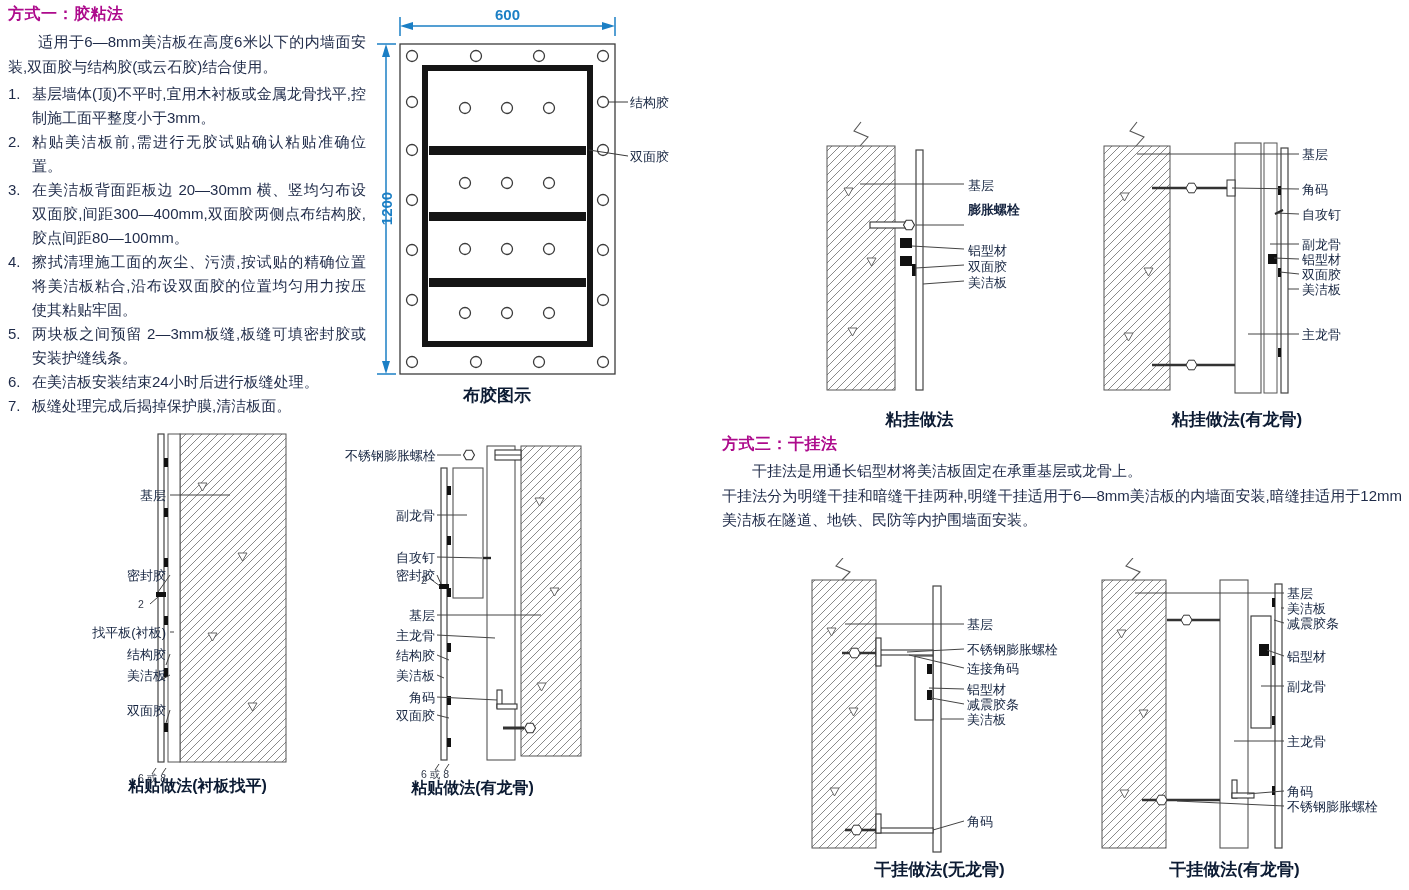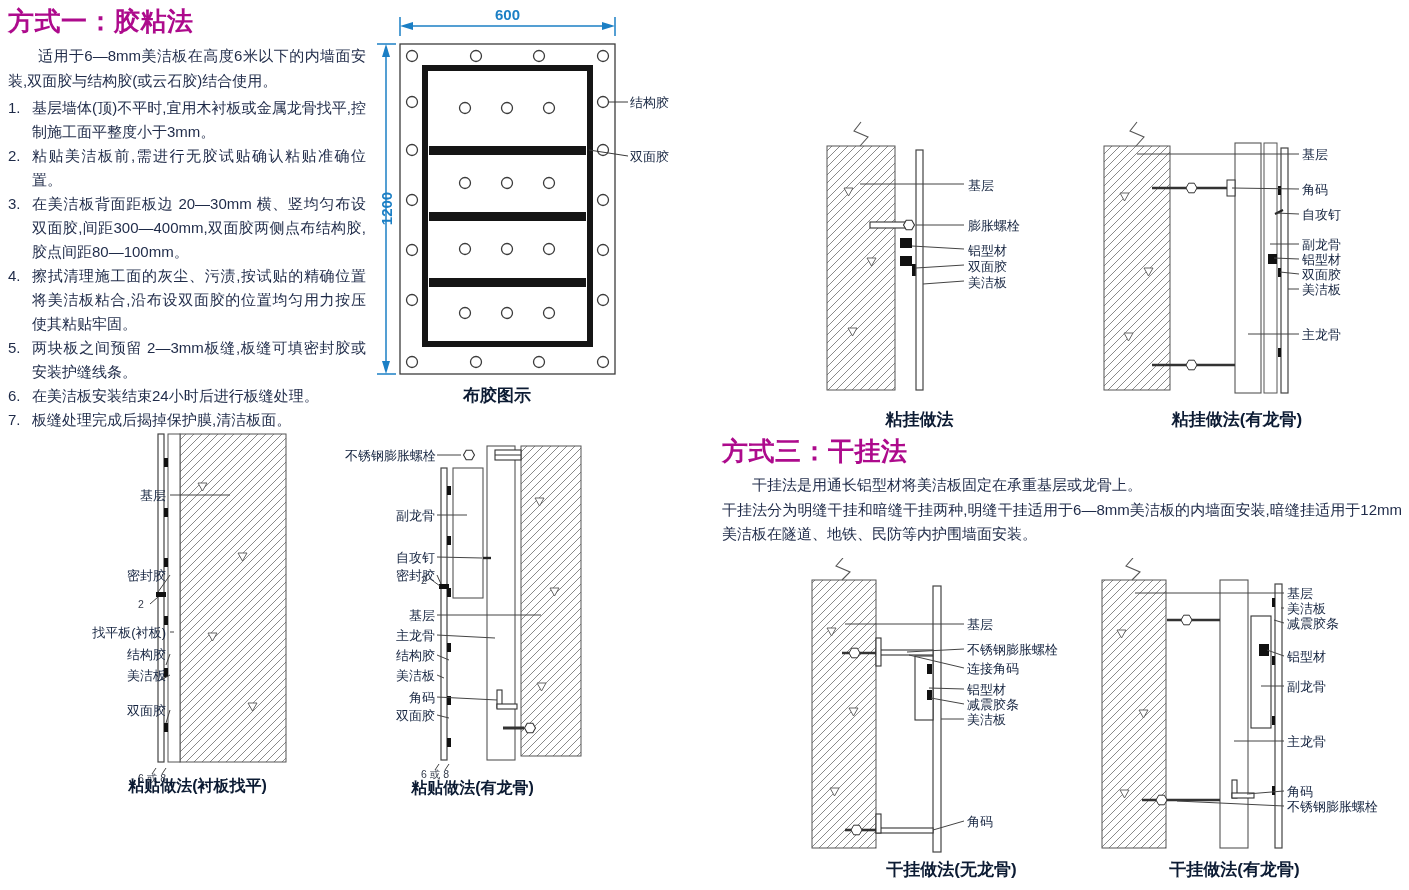--- a/index.html
+++ b/index.html
@@ -1,20 +1,20 @@
 <!DOCTYPE html>
 <html><head>
 <meta charset="utf-8">
 <style>
   * { margin:0; padding:0; box-sizing:border-box; }
   html,body { background:#ffffff; }
   body { font-family:"Liberation Sans","DejaVu Sans",sans-serif; }
   .page { position:relative; width:1409px; height:890px; background:#ffffff; overflow:hidden; color:#1e2a48; }
   .sec { position:absolute; }
-  .title { font-size:26px; font-weight:bold; color:#ad0a8c; letter-spacing:.5px; }
+  .title { font-size:16px; font-weight:bold; color:#ad0a8c; letter-spacing:.5px; }
   .para { font-size:15px; line-height:1.64; margin-top:5px; text-align:justify; color:#1e2a48; }
   .indent { text-indent:2em; }
   .steps { margin-top:3px; }
   .step { display:flex; font-size:15px; line-height:1.6; color:#1e2a48; }
   .step .num { width:24px; flex:none; }
   .step .txt { flex:1; text-align:justify; }
   .fig { position:absolute; }
   .fig svg { position:absolute; left:0; top:0; display:block; }
   .lbl { position:absolute; font-size:13px; color:#14233f; white-space:nowrap; font-weight:500; line-height:1.2; }
   .lblr { text-align:right; }
@@ -271,21 +271,21 @@
       <rect x="104" y="32" width="7" height="240" fill="#fff" stroke="#444" stroke-width="1.2"></rect>
       <g stroke="#444" stroke-width="1" fill="none">
         <line x1="152" y1="66" x2="48" y2="66"></line>
         <line x1="152" y1="107" x2="104" y2="107"></line>
         <line x1="152" y1="131" x2="100" y2="128"></line>
         <line x1="152" y1="147" x2="104" y2="150"></line>
         <line x1="152" y1="163" x2="111" y2="166"></line>
       </g>
     </svg>
     <div class="lbl" style="left:156px;top:60px;">基层</div>
-    <div class="lbl" style="left:156px;top:100px;">膨胀螺栓</div>
+    <div class="lbl" style="left:156px;top:84px;font-weight:bold;">膨胀螺栓</div>
     <div class="lbl" style="left:156px;top:125px;">铝型材</div>
     <div class="lbl" style="left:156px;top:141px;">双面胶</div>
     <div class="lbl" style="left:156px;top:157px;">美洁板</div>
     <div class="cap" style="left:0px;top:290px;width:215px;">粘挂做法</div>
   </div>
 
   <div class="fig" style="left:1092px;top:118px;width:315px;height:312px;">
     <svg width="315" height="312" viewBox="0 0 315 312">
       <defs>
         <pattern id="hD" width="8" height="8" patternUnits="userSpaceOnUse">
@@ -384,21 +384,21 @@
         <line x1="167" y1="263" x2="136" y2="272"></line>
       </g>
     </svg>
     <div class="lbl" style="left:170px;top:59px;">基层</div>
     <div class="lbl" style="left:170px;top:84px;">不锈钢膨胀螺栓</div>
     <div class="lbl" style="left:170px;top:103px;">连接角码</div>
     <div class="lbl" style="left:170px;top:124px;">铝型材</div>
     <div class="lbl" style="left:170px;top:139px;">减震胶条</div>
     <div class="lbl" style="left:170px;top:154px;">美洁板</div>
     <div class="lbl" style="left:170px;top:256px;">角码</div>
-    <div class="cap" style="left:12px;top:300px;width:285px;text-align:center;">干挂做法(无龙骨)</div>
+    <div class="cap" style="left:0px;top:300px;width:285px;text-align:center;">干挂做法(无龙骨)</div>
   </div>
 
   <div class="fig" style="left:1087px;top:558px;width:322px;height:322px;">
     <svg width="322" height="322" viewBox="0 0 322 322">
       <defs>
         <pattern id="hF" width="8" height="8" patternUnits="userSpaceOnUse">
           <path d="M0 8 L8 0" stroke="#8a8a8a" stroke-width="1"></path>
           <path d="M-2 2 L2 -2" stroke="#8a8a8a" stroke-width="1"></path>
           <path d="M6 10 L10 6" stroke="#8a8a8a" stroke-width="1"></path>
         </pattern>

